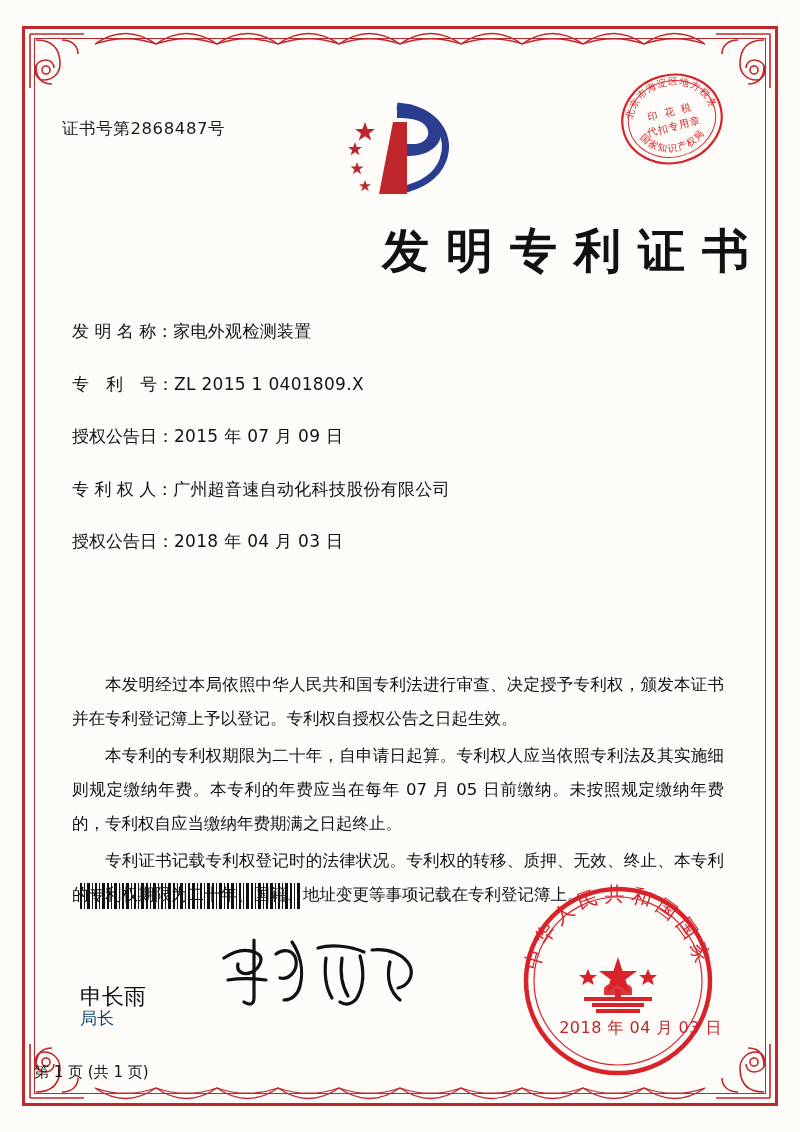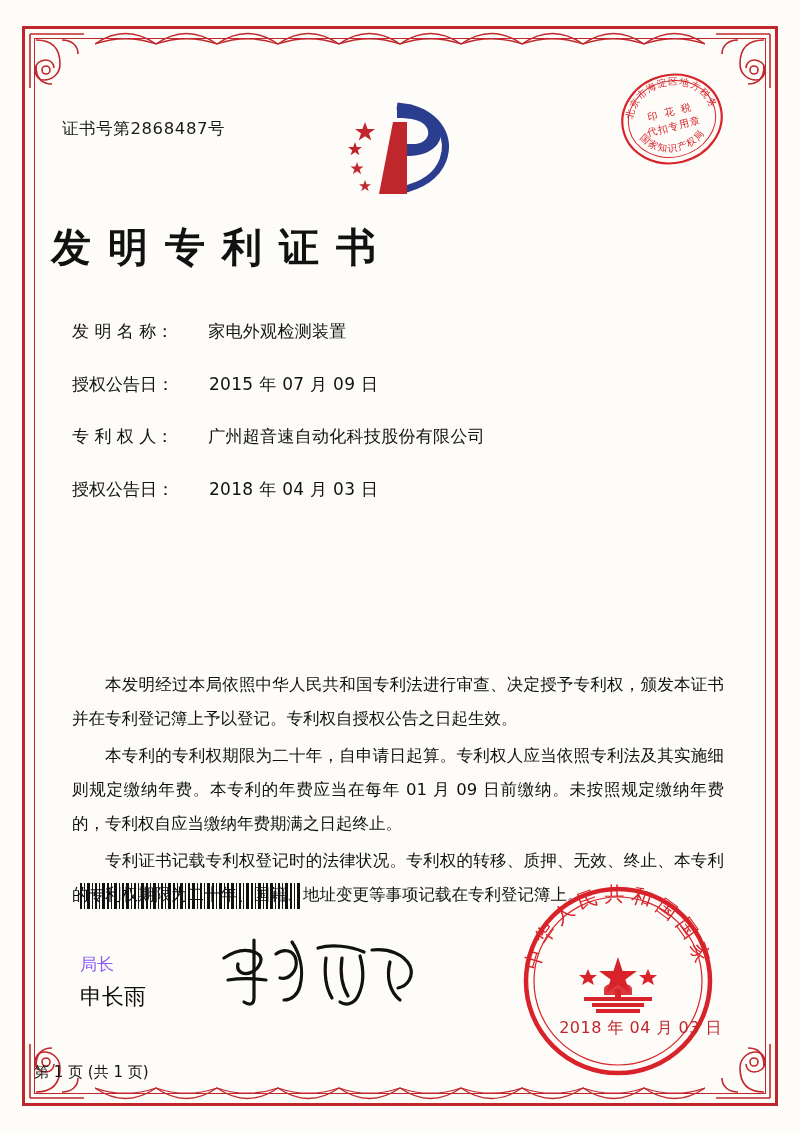--- a/index.html
+++ b/index.html
@@ -95,23 +95,23 @@
     width: 120px;
     height: 118px;
   }
   .seal-top svg { width: 100%; height: 100%; display: block; }
 
   .doc-title {
     position: absolute;
     left: 0;
     right: 0;
     top: 182px;
-    text-align: left;
+    text-align: right;
     font-family: "DejaVu Serif", "Liberation Serif", serif;
-    font-size: 40px;
+    font-size: 47px;
     font-weight: bold;
     letter-spacing: 17px;
     color: #111;
     text-indent: 17px;
   }
 
   .fields {
     position: absolute;
     left: 38px;
     top: 282px;
@@ -123,21 +123,20 @@
   .field-row {
     margin-bottom: 29.5px;
     white-space: nowrap;
   }
   .field-label {
     display: inline-block;
   }
   .field-value {
     display: inline-block;
     letter-spacing: 0.3px;
-    margin-left: 35px;
   }
 
   .paras {
     position: absolute;
     left: 38px;
     right: 42px;
     top: 630px;
     font-size: 16.5px;
     line-height: 34px;
     color: #111;
@@ -154,23 +153,23 @@
     left: 46px;
     top: 845px;
     width: 220px;
     height: 26px;
   }
   .barcode svg { width: 100%; height: 100%; display: block; }
 
   .signer-title {
     position: absolute;
     left: 46px;
-    top: 915px;
+    top: 969px;
     font-size: 17px;
-    color: #8b5cf6;
+    color: #0c4a6e;
     font-family: Liberation Serif, serif;
   }
   .signer-name {
     position: absolute;
     left: 46px;
     top: 944px;
     font-size: 22px;
     color: #111;
   }
   .signature {
@@ -322,33 +321,36 @@
       </svg>
     </div>
 
     <div class="doc-title">发明专利证书</div>
 
     <div class="fields">
       <div class="field-row">
         <span class="field-label">发 明 名 称：</span><span class="field-value">家电外观检测装置</span>
       </div>
       <div class="field-row">
+        <span class="field-label">专　利　号：</span><span class="field-value">ZL 2015 1 0401809.X</span>
+      </div>
+      <div class="field-row">
         <span class="field-label">授权公告日：</span><span class="field-value">2015 年 07 月 09 日</span>
       </div>
       <div class="field-row">
         <span class="field-label">专 利 权 人：</span><span class="field-value">广州超音速自动化科技股份有限公司</span>
       </div>
       <div class="field-row">
         <span class="field-label">授权公告日：</span><span class="field-value">2018 年 04 月 03 日</span>
       </div>
     </div>
 
     <div class="paras">
       <p>本发明经过本局依照中华人民共和国专利法进行审查、决定授予专利权，颁发本证书并在专利登记簿上予以登记。专利权自授权公告之日起生效。</p>
-      <p>本专利的专利权期限为二十年，自申请日起算。专利权人应当依照专利法及其实施细则规定缴纳年费。本专利的年费应当在每年 01 月 09 日前缴纳。未按照规定缴纳年费的，专利权自应当缴纳年费期满之日起终止。</p>
+      <p>本专利的专利权期限为二十年，自申请日起算。专利权人应当依照专利法及其实施细则规定缴纳年费。本专利的年费应当在每年 07 月 05 日前缴纳。未按照规定缴纳年费的，专利权自应当缴纳年费期满之日起终止。</p>
       <p>专利证书记载专利权登记时的法律状况。专利权的转移、质押、无效、终止、本专利的专利权期限为二十年、国籍、地址变更等事项记载在专利登记簿上。</p>
     </div>
 
     <div class="barcode">
       <svg viewBox="0 0 220 26" preserveAspectRatio="none">
         <g fill="#111">
           <rect x="0" y="0" width="2" height="26"></rect>
             <rect x="4" y="0" width="1" height="26"></rect>
           <rect x="7" y="0" width="3" height="26"></rect>
             <rect x="12" y="0" width="1" height="26"></rect>

